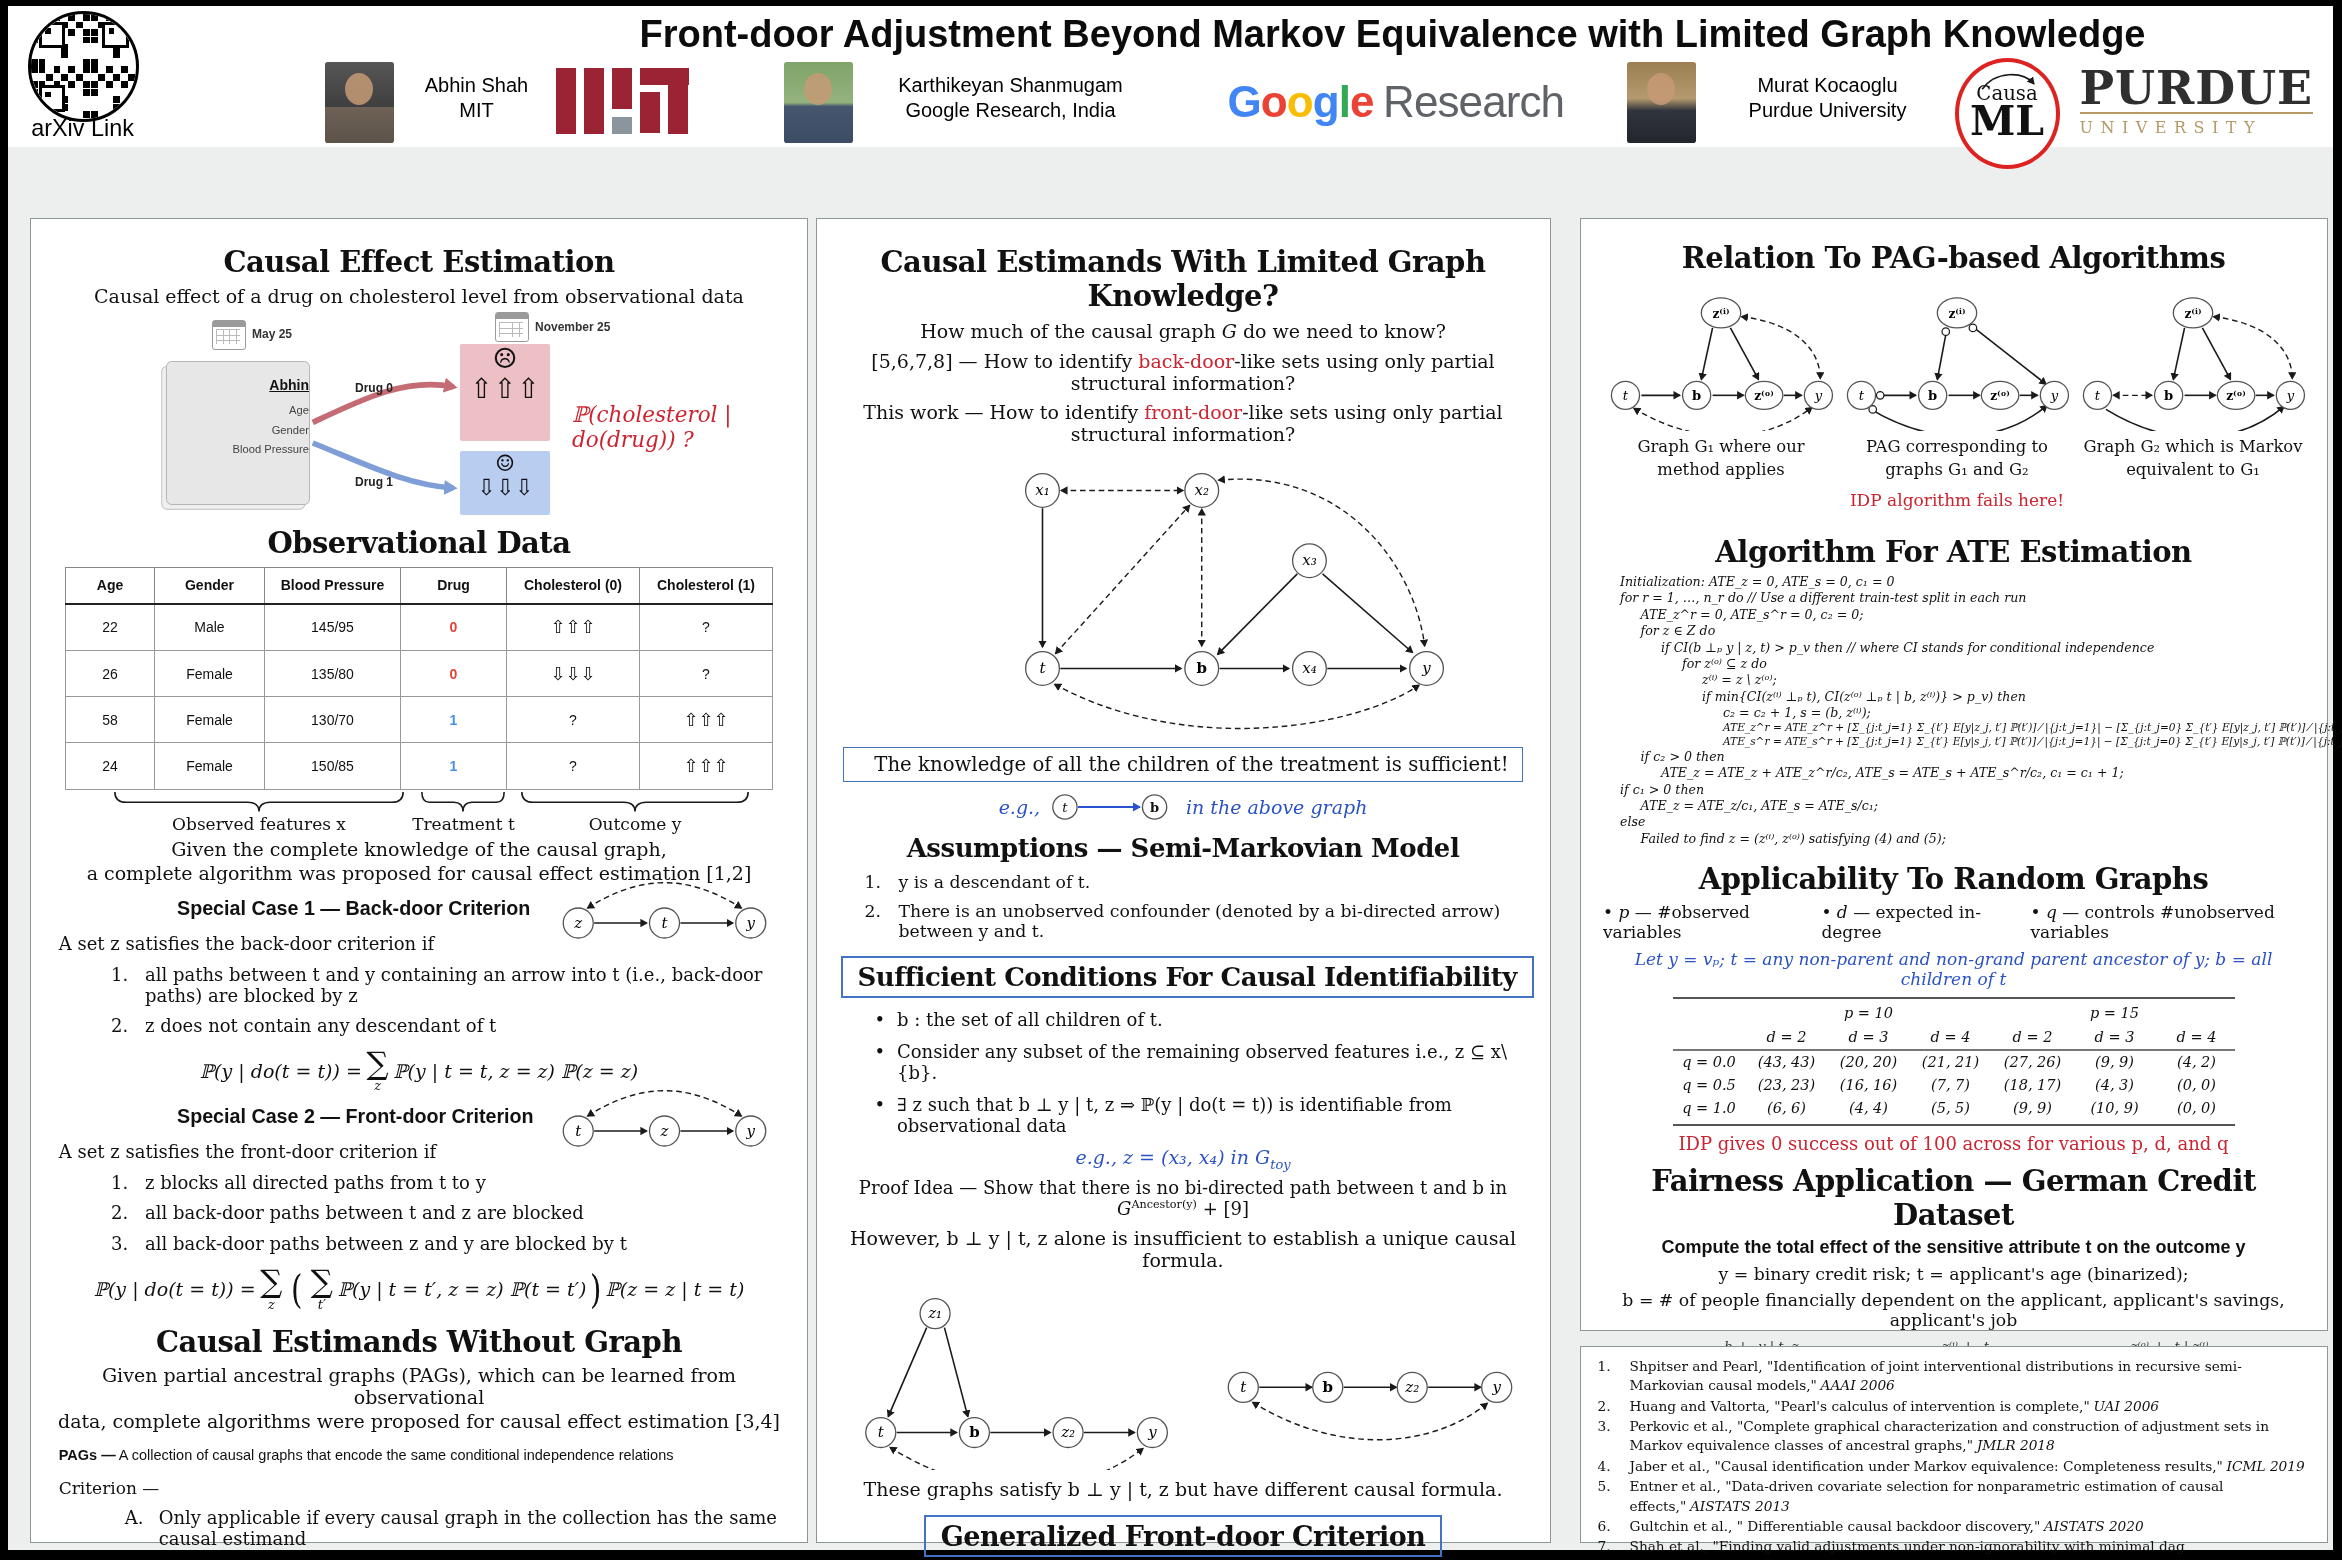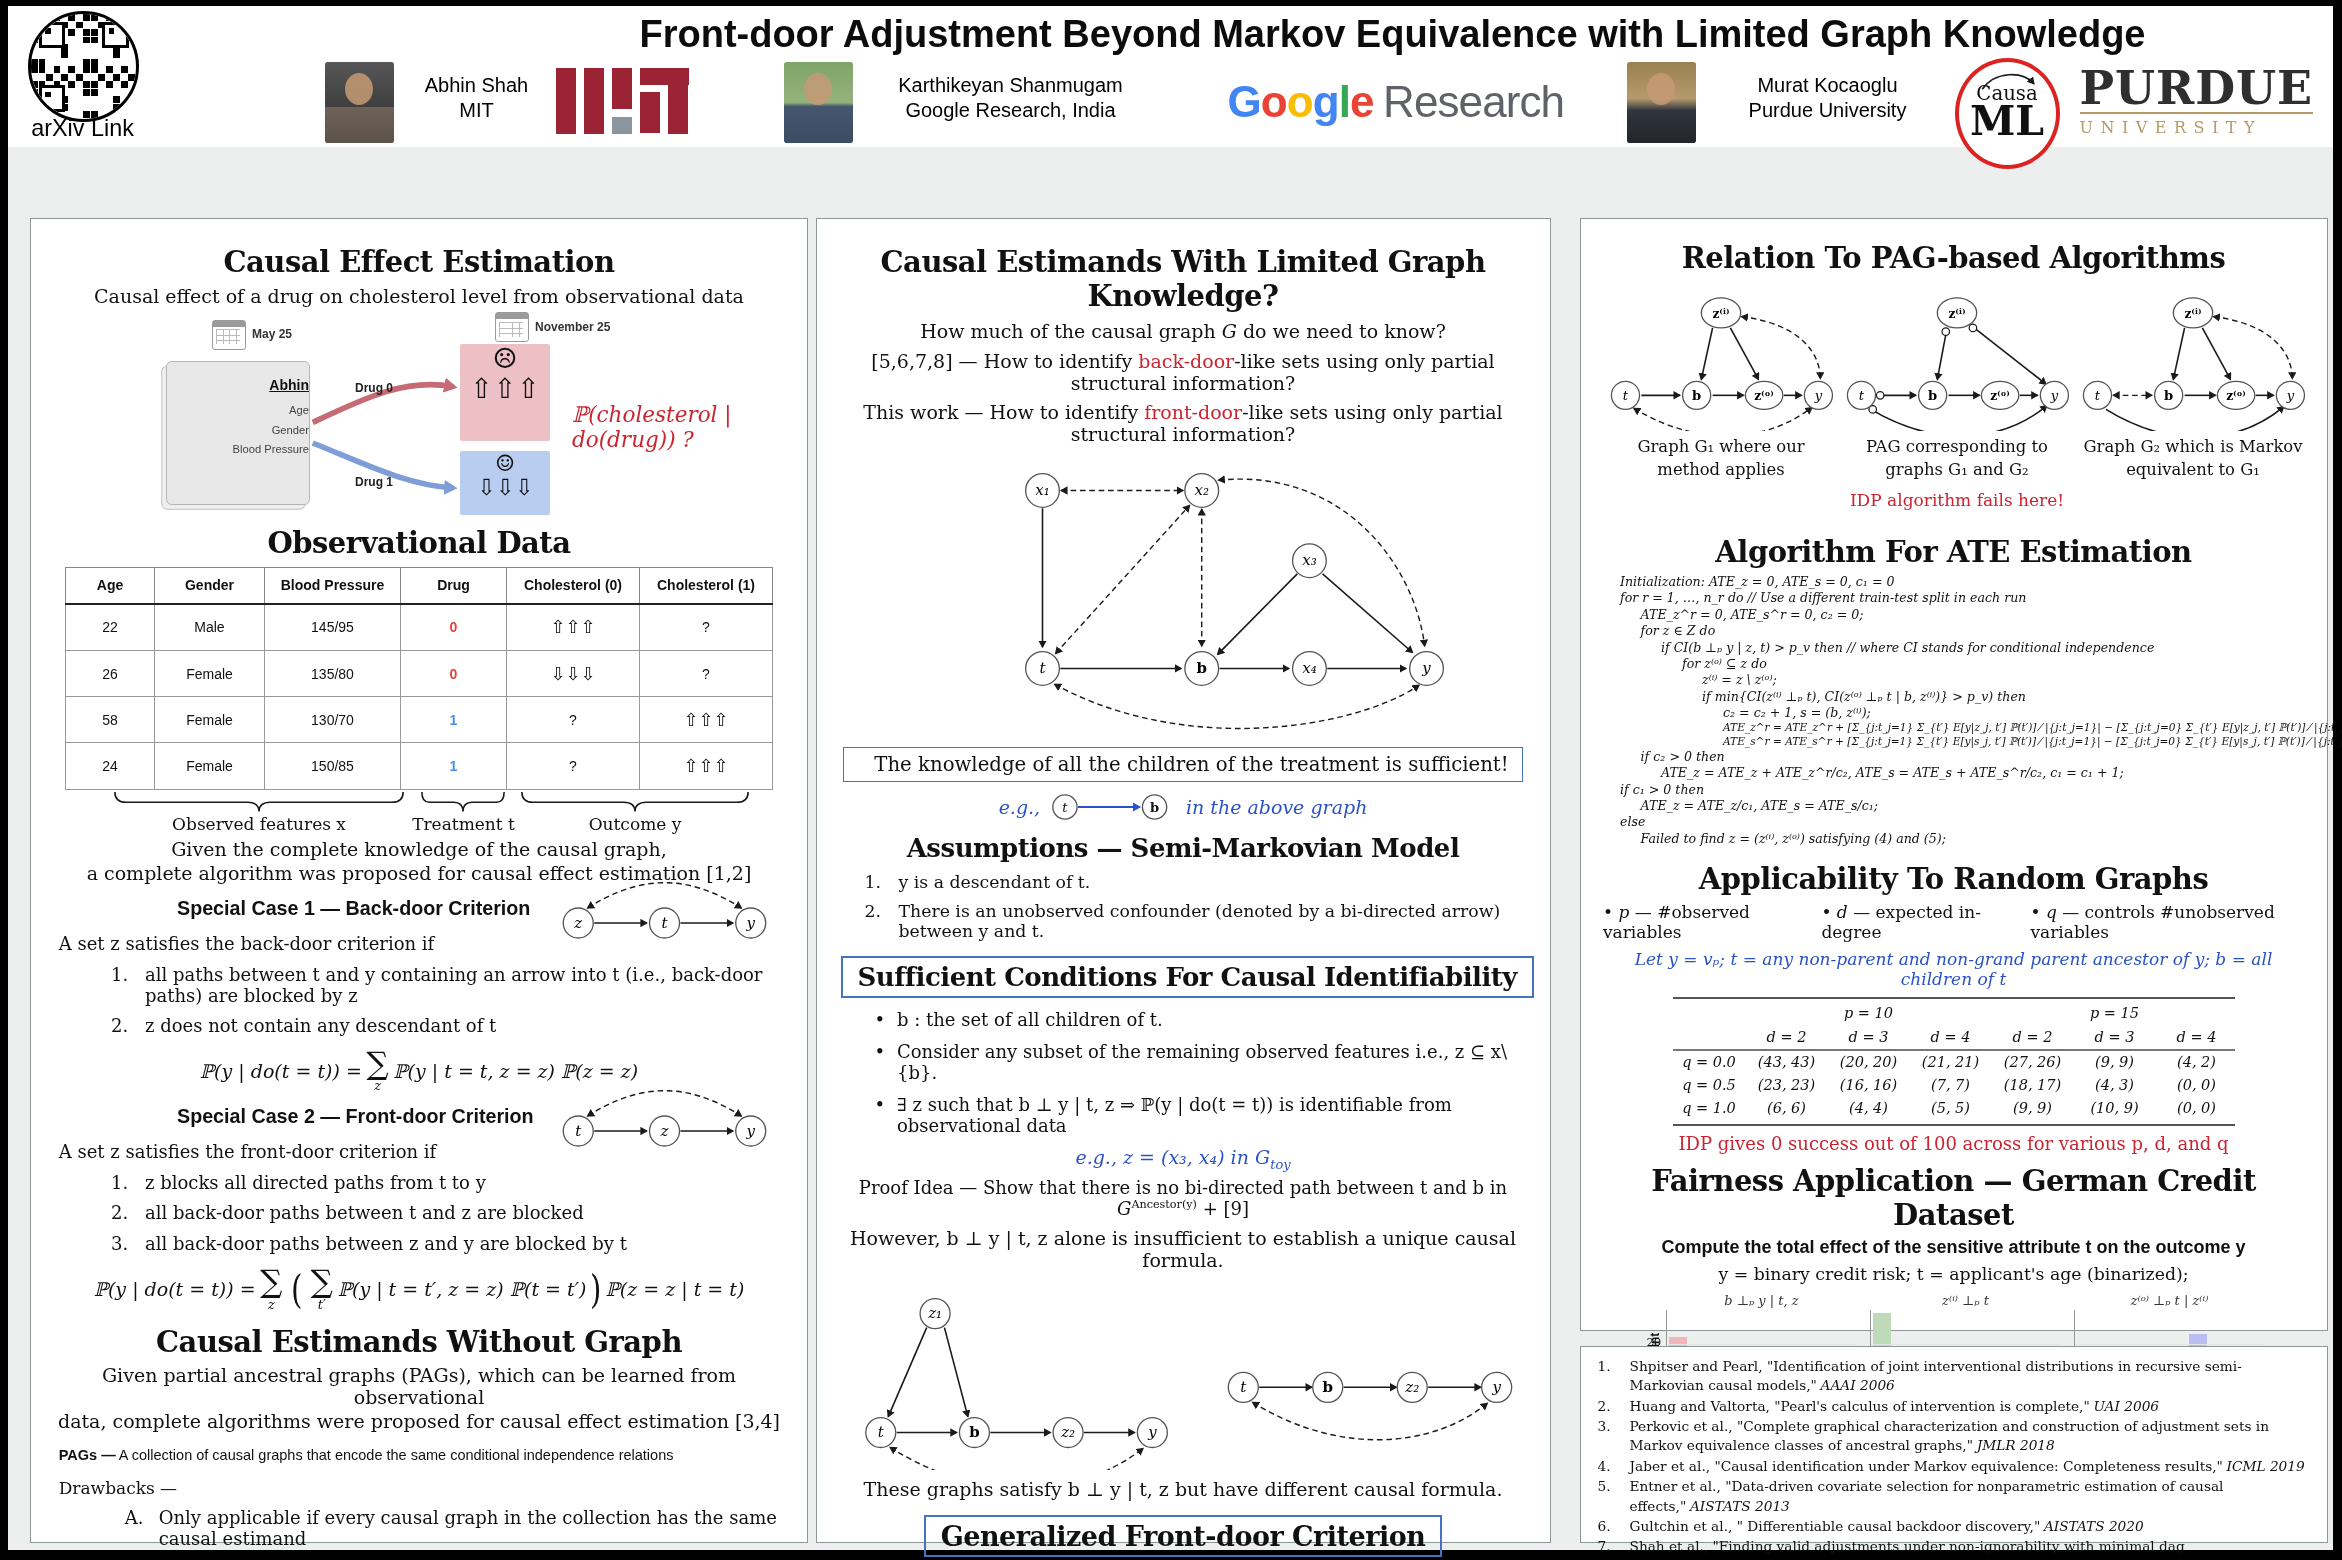--- a/index.html
+++ b/index.html
@@ -463,21 +463,21 @@
         <span>ℙ(z = z | t = t)</span>
       </div>
 
       <div class="h1">Causal Estimands Without Graph</div>
       <div class="sub">Given partial ancestral graphs (PAGs), which can be learned from observational</div>
       <div class="sub">data, complete algorithms were proposed for causal effect estimation [3,4]</div>
       <div class="pags">
         <b>PAGs —</b><span> A collection of causal graphs that encode the same conditional independence relations</span>
       </div>
       <div class="drawb">
-        <div>Drawbacks —</div>
+        <div>Criterion —</div>
         <div class="num" style="margin-left:66px;">
             <span class="n">A.</span>
             <span>Only applicable if every causal graph in the collection has the same causal estimand</span>
           </div>
 
       </div>
     </div>
   </div>
 
   <div id="cardM" class="card">
@@ -771,20 +771,21 @@
           <span>(9, 9)</span>
             <span>(10, 9)</span>
             <span>(0, 0)</span>
         </div>
       </div>
       <div class="redline">IDP gives 0 success out of 100 across for various p, d,  and q</div>
 
       <div class="h1">Fairness Application — German Credit Dataset</div>
       <div class="fsub">Compute the total effect of the sensitive attribute t on the outcome y</div>
       <div class="fline">y = binary credit risk;    t = applicant's age (binarized);</div>
+      <div class="fline">b = # of people financially dependent on the applicant, applicant's savings, applicant's job</div>
 
       <div id="histrow">
         <div class="hist" style="margin-left:24px;">
           <div class="htitle">b ⊥ₚ y | t, z</div>
           <div class="hplot" id="hist-0">
             <div class="grid" style="bottom:63%;"></div>
             <div class="ylab">count</div>
             <div class="ytick" style="bottom:58%;">20</div>
             <div class="ytick" style="bottom:-5.6px;">0</div>
           <div class="hbar" style="height: 70.9677%; background: rgb(240, 182, 186);"></div>

